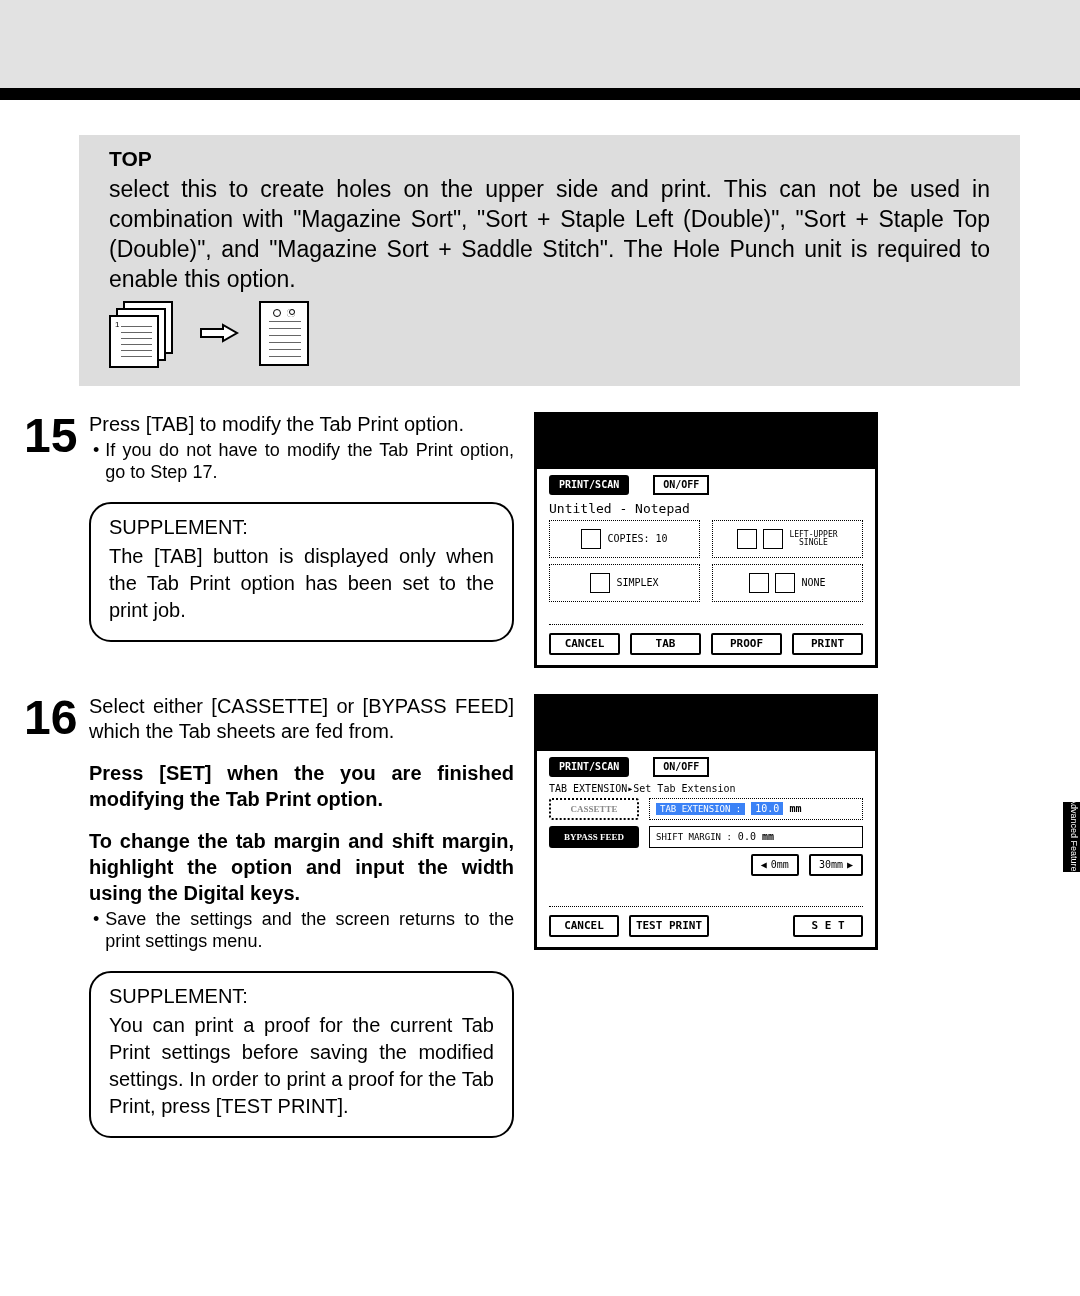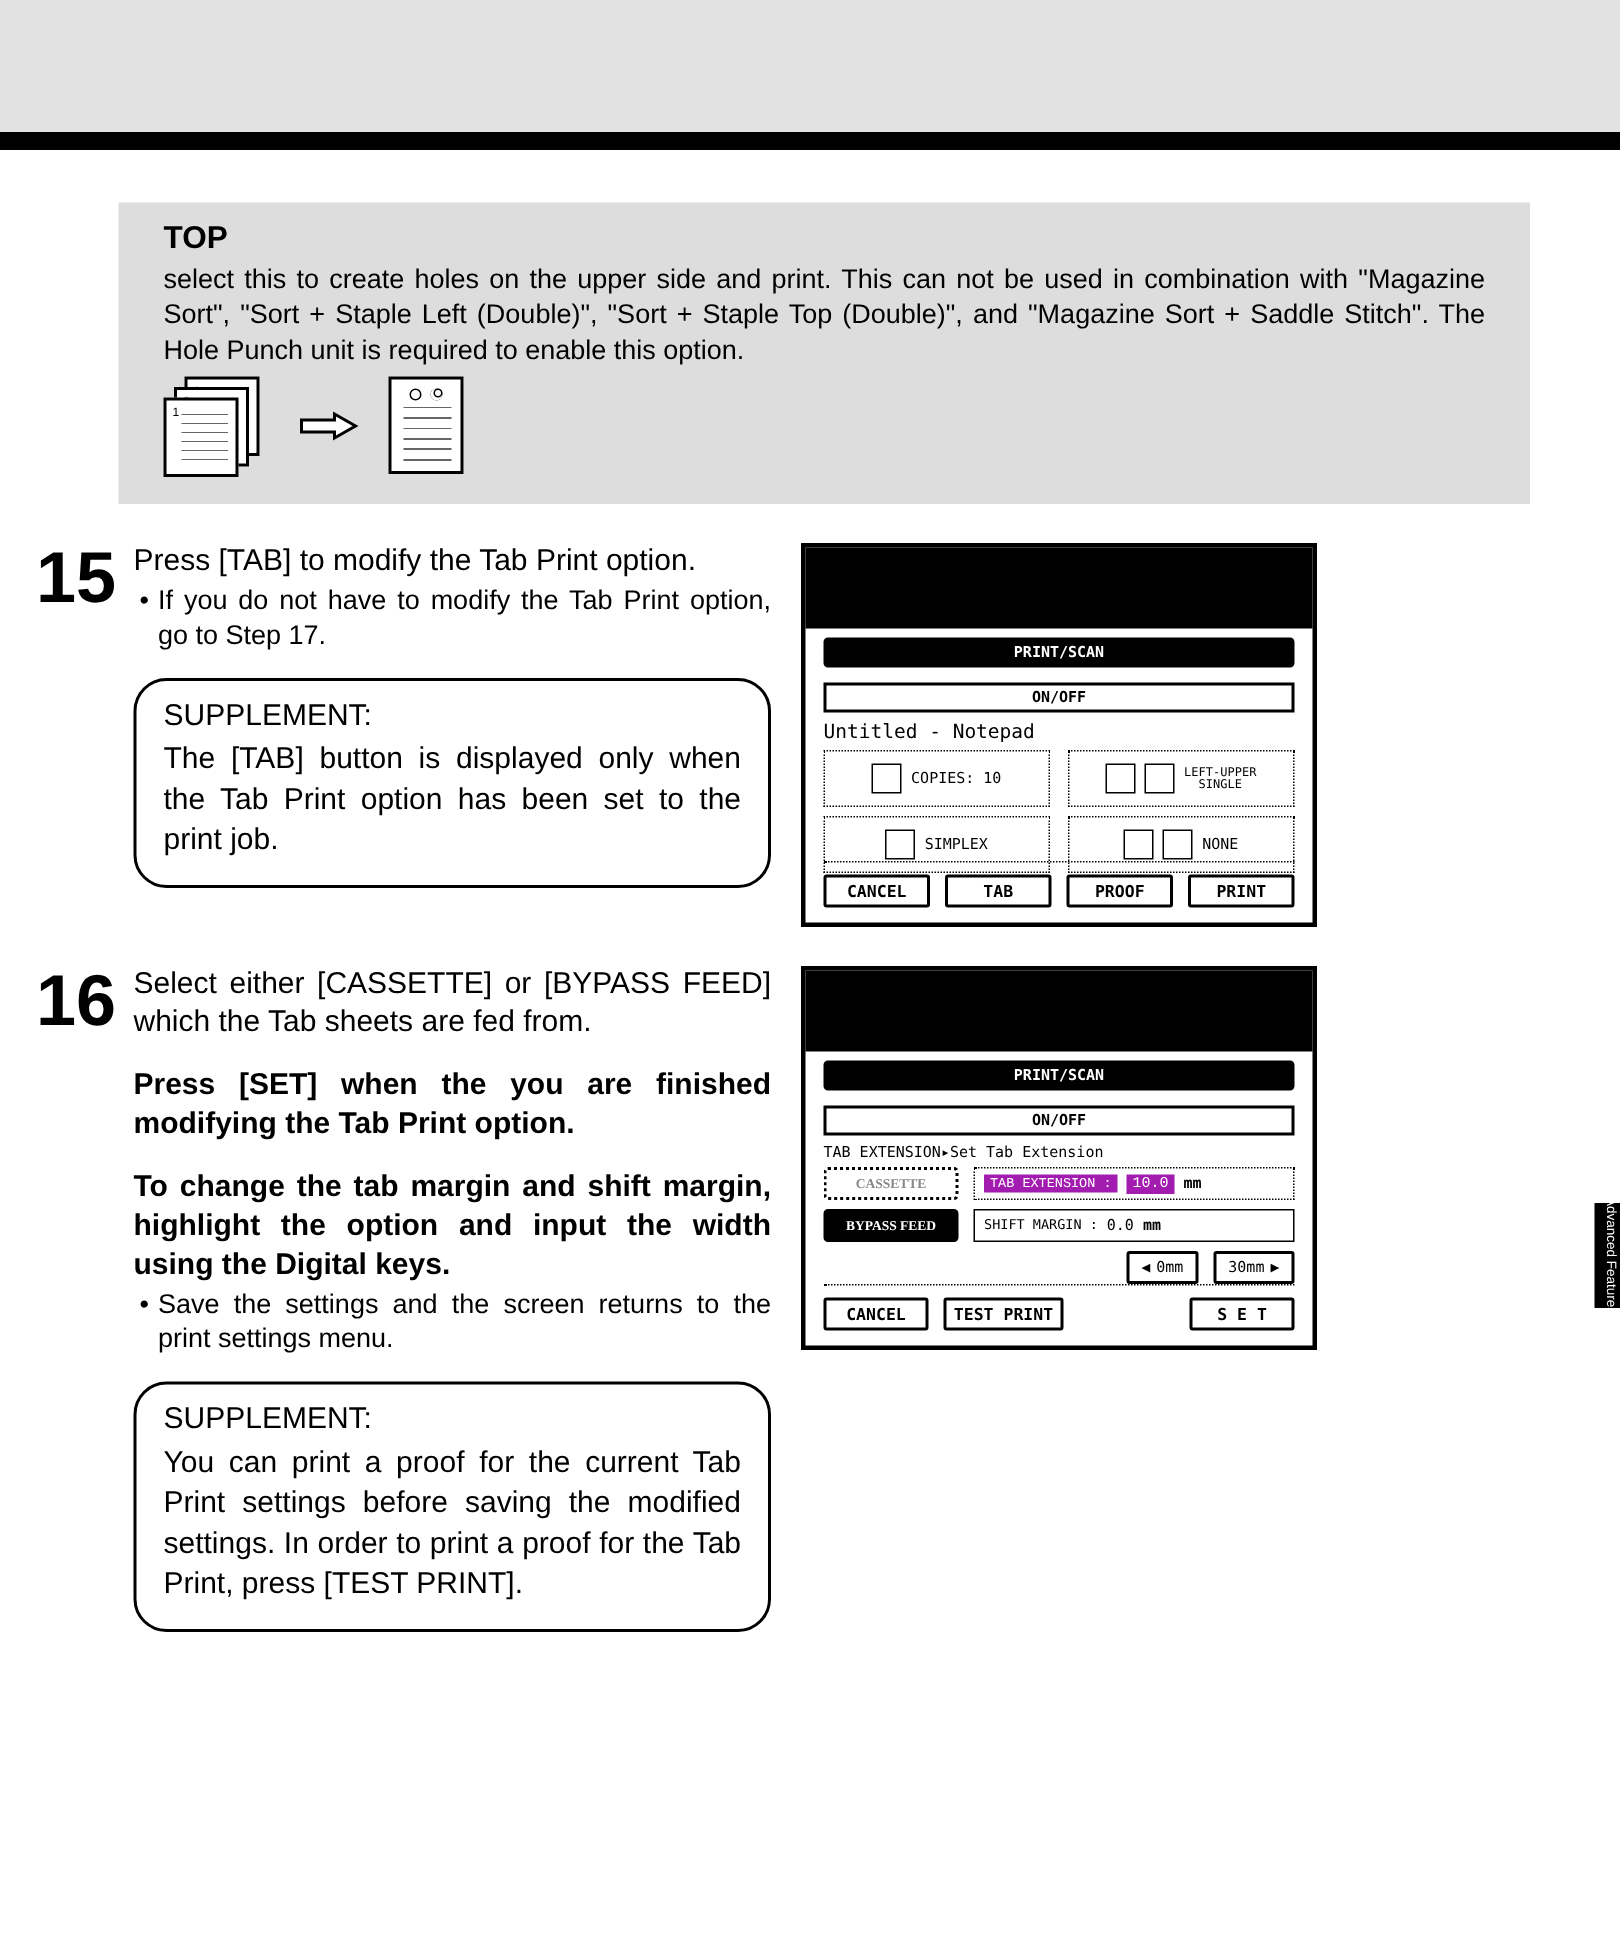--- a/index.html
+++ b/index.html
@@ -4,21 +4,21 @@
 <style>
   * { box-sizing: border-box; margin: 0; padding: 0; }
   body { width: 1080px; height: 1296px; font-family: Arial, Helvetica, sans-serif; background: #fff; color: #000; }
   .header { width: 100%; height: 100px; background: #e2e2e2; position: relative; }
   .header-bar { position: absolute; left: 0; right: 0; bottom: 0; height: 12px; background: #000; }
   .page { position: relative; padding: 0 55px; }
 
   
   .top-box { background: #ddd; margin: 35px 5px 0 55px; padding: 12px 30px 20px 30px; }
   .top-title { font-weight: bold; font-size: 21px; margin-bottom: 4px; }
-  .top-text { font-size: 18px; line-height: 1.3; text-align: justify; }
+  .top-text { font-size: 23px; line-height: 1.3; text-align: justify; }
   .top-illus { margin-top: 6px; display: flex; align-items: center; gap: 20px; }
   .stack { position: relative; width: 70px; height: 65px; }
   .mini { position: absolute; width: 50px; height: 53px; background: #fff; border: 2px solid #000; }
   .mini .num { position: absolute; top: 3px; left: 4px; font-size: 8px; }
   .mini::after { content: ""; position: absolute; top: 9px; left: 10px; right: 5px; bottom: 5px;
     background: repeating-linear-gradient(#000 0 1px, transparent 1px 6px); opacity: .6; }
   .arrow { width: 40px; height: 20px; position: relative; }
   .arrow svg { width: 100%; height: 100%; }
   .single { position: relative; width: 50px; height: 65px; border: 2px solid #000; background: #fff; }
   .single::before { content: ""; position: absolute; top: 6px; left: 12px; width: 6px; height: 6px; border: 1px solid #000; border-radius: 50%; box-shadow: 14px 0 0 #fff, 14px 0 0 0 #000; }
@@ -35,40 +35,40 @@
   .bullet .dot { margin: 0 6px 0 4px; }
   .supp { border: 2.5px solid #000; border-radius: 22px; padding: 12px 18px 16px; margin-top: 18px; }
   .supp-title { font-weight: normal; font-size: 20px; margin-bottom: 4px; }
   .supp-text { font-size: 20px; line-height: 1.35; text-align: justify; }
   .para { font-weight: bold; font-size: 20px; line-height: 1.3; margin-top: 16px; text-align: justify; }
 
   
   .shot { width: 344px; height: 256px; border: 3px solid #000; background: #fff; margin-left: 20px; position: relative; }
   .shot-top { height: 54px; background: #000; }
   .shot-body { position: absolute; top: 54px; left: 0; right: 0; bottom: 0; padding: 6px 12px; }
-  .pillbar { display: flex; gap: 10px; flex-direction: column; }
+  .pillbar { display: flex; gap: 24px; }
   .pill { display: inline-flex; align-items: center; justify-content: center; height: 20px; padding: 0 8px; font-size: 10px; font-family: monospace; font-weight: bold; }
   .pill.dark { background: #000; color: #fff; border: 2px solid #000; border-radius: 3px; }
   .pill.light { background: #fff; color: #000; border: 2px solid #000; }
   .titleline { font-family: monospace; font-size: 13px; margin: 6px 0 4px; }
   .row { display: flex; gap: 12px; margin-bottom: 6px; }
   .tile { flex: 1; height: 38px; border: 1.5px dotted #000; display: flex; align-items: center; justify-content: center; gap: 6px; font-family: monospace; font-size: 10px; position: relative; }
   .tile .ic { width: 20px; height: 20px; border: 1.5px solid #000; }
   .btnrow { position: absolute; left: 12px; right: 12px; bottom: 10px; border-top: 1.5px dotted #000; padding-top: 8px; display: flex; gap: 10px; }
   .bbtn { flex: 1; height: 22px; border: 2.5px solid #000; font-family: monospace; font-weight: bold; font-size: 11px; display: flex; align-items: center; justify-content: center; border-radius: 2px; }
   .tiny { font-size: 8px; line-height: 1; text-align: center; }
 
   
   .fieldrow { display: flex; gap: 10px; align-items: center; margin-bottom: 6px; }
   .srcbtn { width: 90px; height: 22px; border: 2px solid #000; font-family: Liberation Serif, serif; font-size: 9px; font-weight: bold; display: flex; align-items: center; justify-content: center; border-radius: 3px; }
   .srcbtn.inv { background: #000; color: #fff; }
   .srcbtn.dot { border-style: dotted; color: #888; }
   .valbox { flex: 1; border: 1.5px dotted #000; height: 22px; font-family: monospace; font-size: 10px; display: flex; align-items: center; padding: 0 6px; gap: 6px; }
   .vallab { font-size: 9px; }
-  .valinv { background: #a21caf; color: #fff; padding: 1px 4px; font-family: Liberation Mono, monospace; }
+  .valinv { background: #3b82f6; color: #fff; padding: 1px 4px; }
   .chip { border: 2px solid #000; height: 22px; padding: 0 8px; font-family: monospace; font-size: 10px; display: flex; align-items: center; gap: 4px; border-radius: 2px; }
 
   .sidetab { position: absolute; right: -6px; top: 667px; width: 23px; height: 70px; background: #000; color: #fff; font-size: 9px; display: flex; align-items: center; justify-content: center; }
   .sidetab span { transform: rotate(90deg); white-space: nowrap; }
   .page-outer { position: relative; padding-left: 24px; }
 </style>
 </head>
 <body>
 
 <div class="header">

